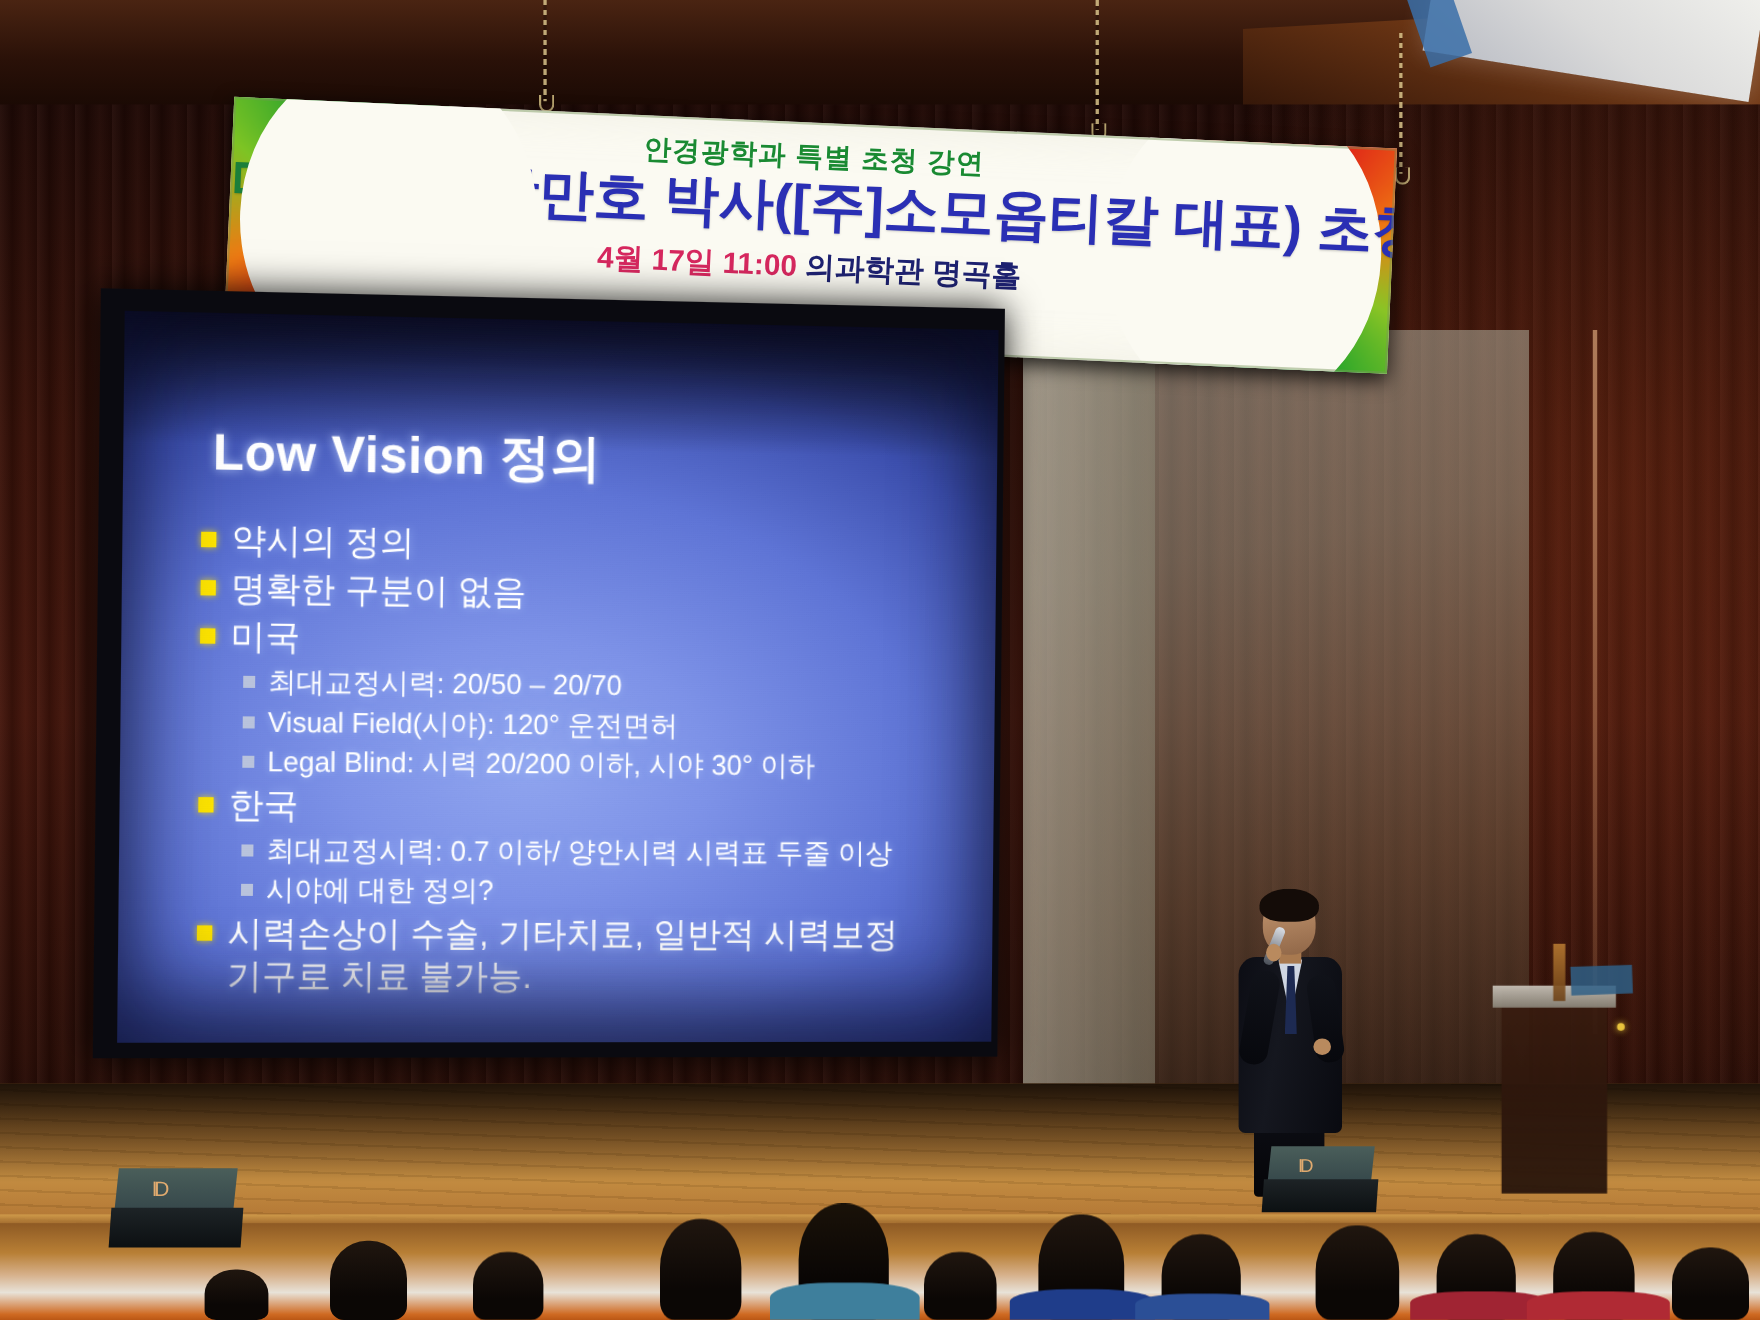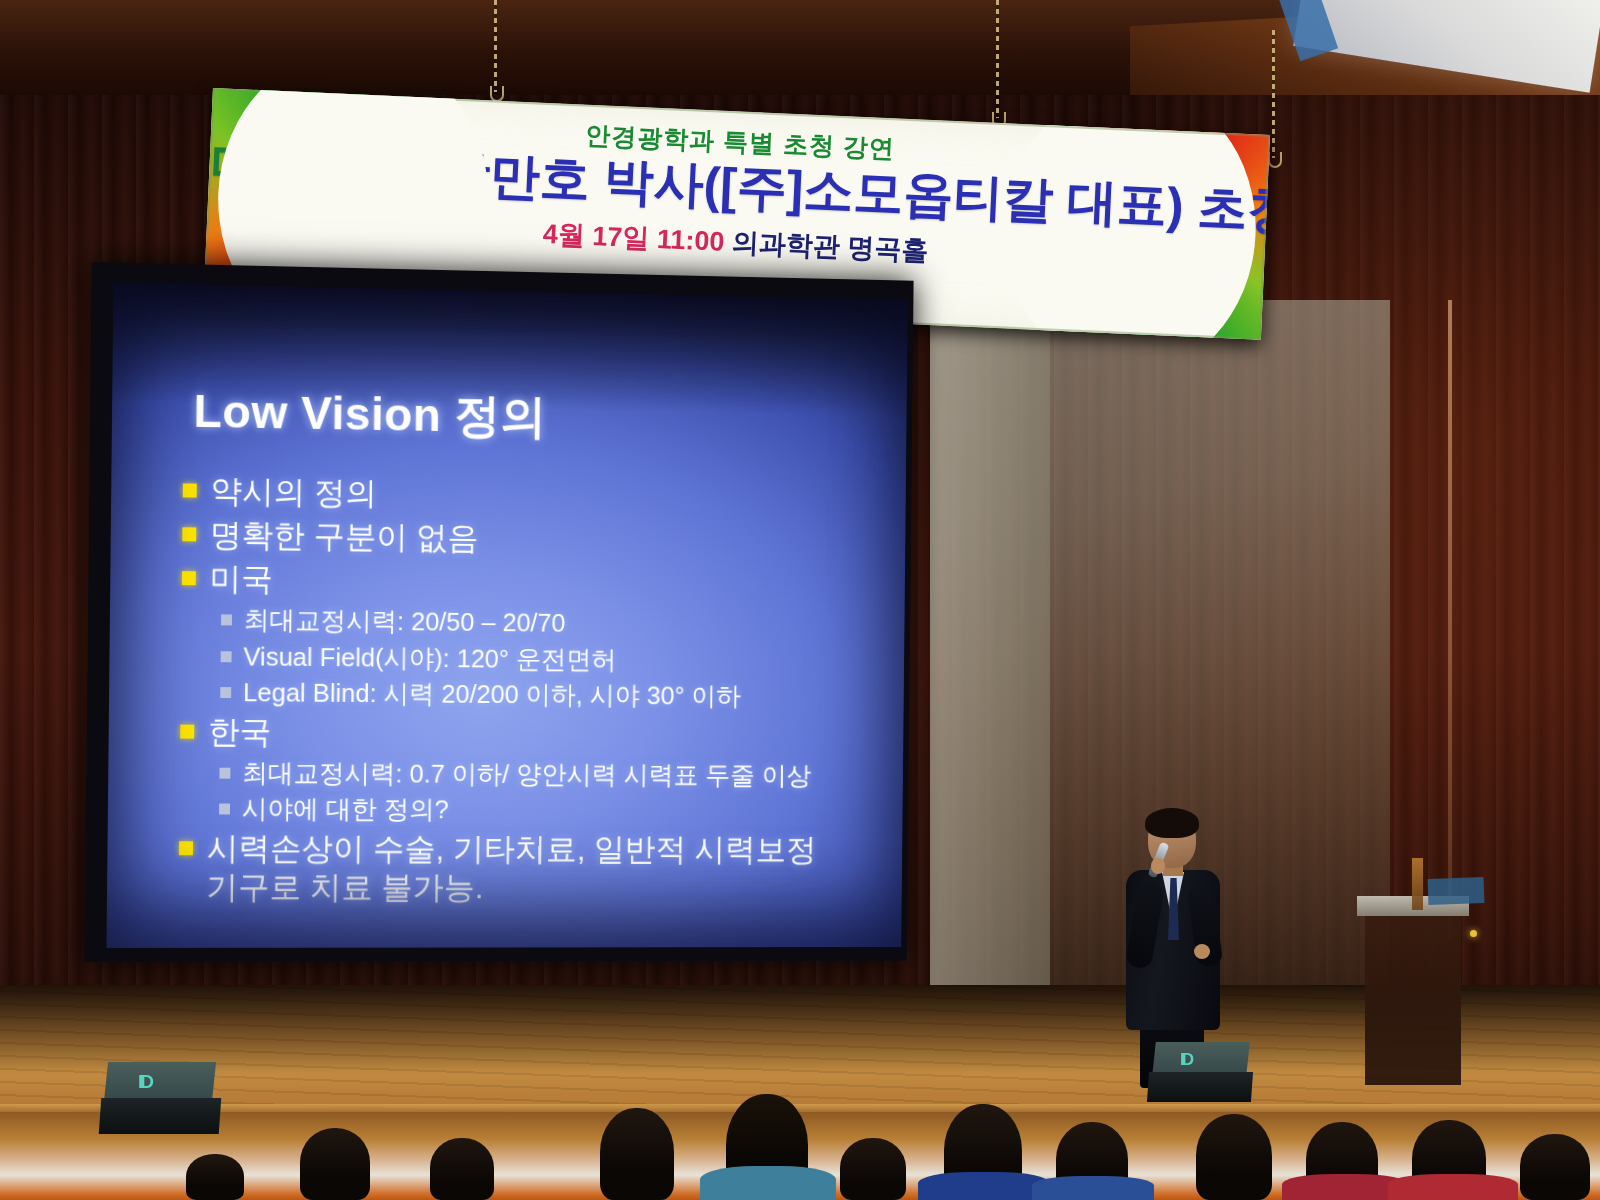--- a/index.html
+++ b/index.html
@@ -120,22 +120,22 @@
     background:linear-gradient(180deg,#d5a24f,#7d4617);opacity:.8;}
   .riser{position:absolute;left:0;top:1112px;width:1600px;height:90px;
     background:linear-gradient(180deg,#8e5a24 0%,#b87f35 30%,#d6b08a 52%,#e8e2d8 70%,#cf6a22 92%,#b2500f 100%);}
 
   
   .monitor-wedge{position:absolute;width:120px;height:72px;}
   .mw-top{position:absolute;left:6px;top:0;width:108px;height:40px;
     background:linear-gradient(180deg,#4a5e5a,#35474a);transform:skewX(-6deg);}
   .mw-bot{position:absolute;left:0;top:36px;width:120px;height:36px;
     background:linear-gradient(180deg,#1d2326,#0c1012);transform:skewX(-4deg);}
-  .mw-logo{position:absolute;left:38px;top:10px;width:42px;height:20px;color:#5eead4;
-    font-weight:bold;font-size:19px;line-height:20px;letter-spacing:-3px;opacity:.85;}
+  .mw-logo{position:absolute;left:38px;top:10px;width:42px;height:20px;color:#fdba74;
+    font-weight:normal;font-size:19px;line-height:20px;letter-spacing:-3px;opacity:.85;}
 
   .podium{position:absolute;left:1365px;top:900px;width:96px;height:185px;
     background:linear-gradient(180deg,#3a1d10,#24120a);opacity:.92;}
   .podium-top{position:absolute;left:1357px;top:896px;width:112px;height:20px;
     background:linear-gradient(180deg,#cfcac0,#8d887c);opacity:.9;}
   .podium-blue{position:absolute;left:1428px;top:878px;width:56px;height:26px;
     background:#2f5f86;opacity:.85;transform:rotate(-2deg);}
   .podium-post{position:absolute;left:1412px;top:858px;width:11px;height:52px;
     background:linear-gradient(180deg,#b87a32,#6d4218);opacity:.9;}
   .amber-dot{position:absolute;left:1470px;top:930px;width:7px;height:7px;border-radius:50%;

